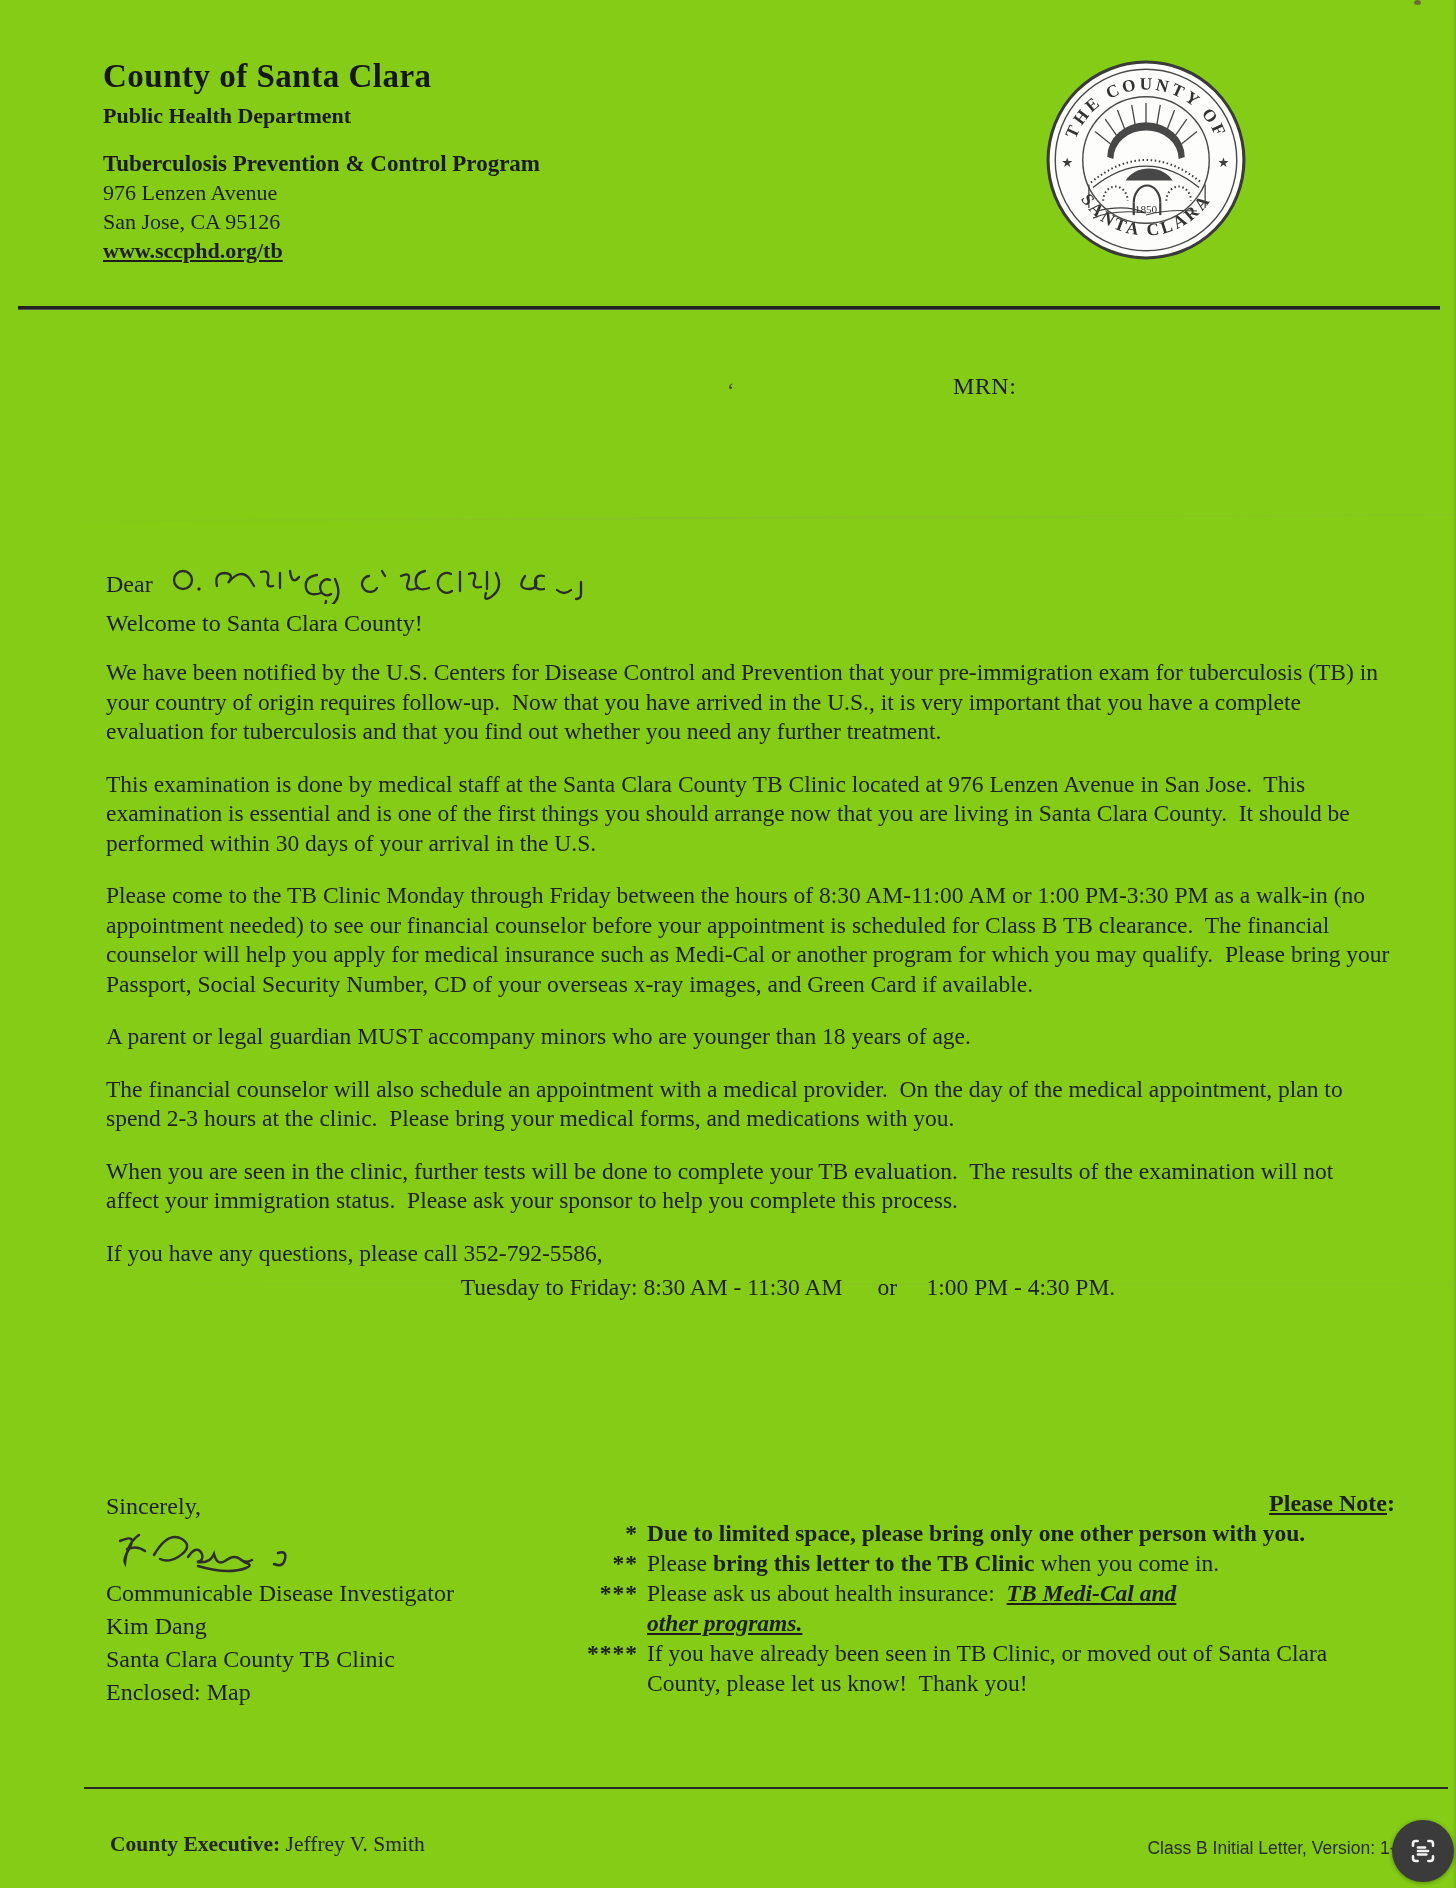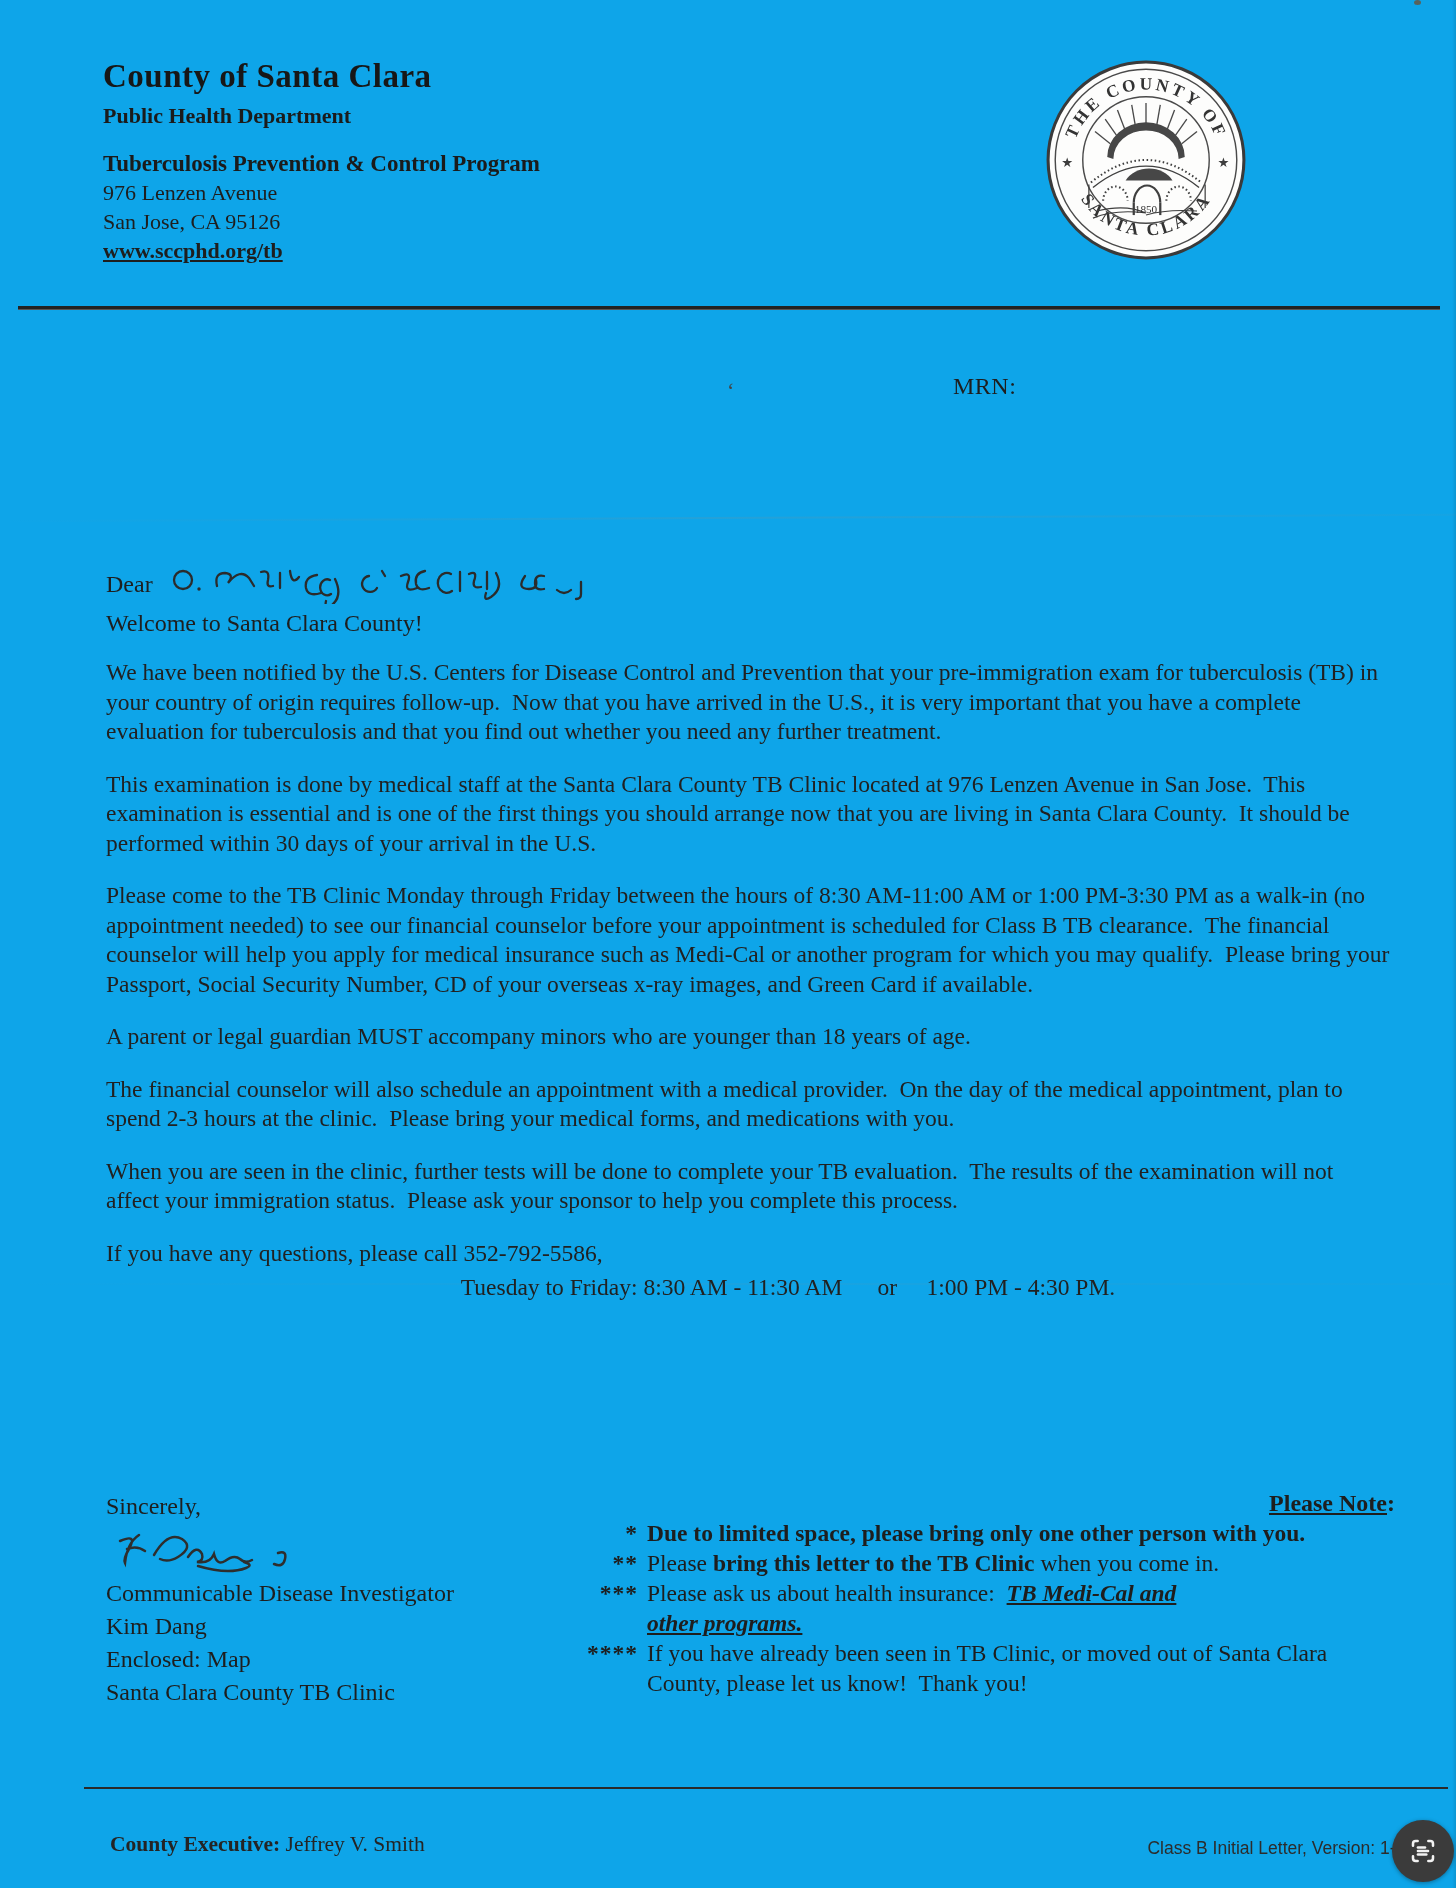--- a/index.html
+++ b/index.html
@@ -1,19 +1,19 @@
 <!DOCTYPE html>
 <html><head>
 <meta charset="utf-8">
 <style>
   html,body{margin:0;padding:0;background:#e9e7e3;}
   .page{
     position:relative;
     width:1456px;height:1888px;
-    background:#0ea5e9;
+    background:#84cc16;
     overflow:hidden;
     font-family:"Liberation Serif", serif;
     color:#1e1e1e;
   }
   
   .letterhead{position:absolute;left:103px;top:58px;}
   .county-title{font-size:33px;font-weight:bold;letter-spacing:.5px;color:#171717;}
   .dept-title{font-size:22px;font-weight:bold;margin-top:8px;color:#1b1b1b;}
   .program-title{font-size:23px;font-weight:bold;margin-top:22px;color:#1b1b1b;}
   .addr-line{font-size:22px;margin-top:3px;line-height:26px;}
@@ -176,22 +176,22 @@
       <g fill="none" stroke="#2e2e2e" stroke-width="2.5" stroke-linecap="round">
         <path d="M10 16 q18 -8 9 8 q-6 10 -4 14 q2 -20 14 -28 m-12 14 q10 -4 18 2"></path>
         <path d="M44 30 q14 -24 28 -16 q12 8 -4 18 q-10 6 -18 2"></path>
         <path d="M78 32 q9 -13 14 -3 q2 7 -5 8 q13 2 17 -8 q3 12 11 7 q9 -7 15 -2 q5 5 12 1"></path>
         <path d="M88 41 q30 9 48 2 q8 -3 -2 -6"></path>
         <path d="M168 28 q9 -3 7 6 q-2 9 -11 5"></path>
       </g>
     </svg>
     <div>Communicable Disease Investigator</div>
     <div>Kim Dang</div>
+    <div>Santa Clara County TB Clinic</div>
     <div>Enclosed: Map</div>
-    <div>Santa Clara County TB Clinic</div>
   </div>
 
   <div class="note-block">
     <div class="note-heading">
       <span class="ul">Please Note</span><span>:</span>
     </div>
     <div class="note-row">
       <span class="note-marker">*</span>
       <span class="note-text nb">Due to limited space, please bring only one other person with you.</span>
     </div>

